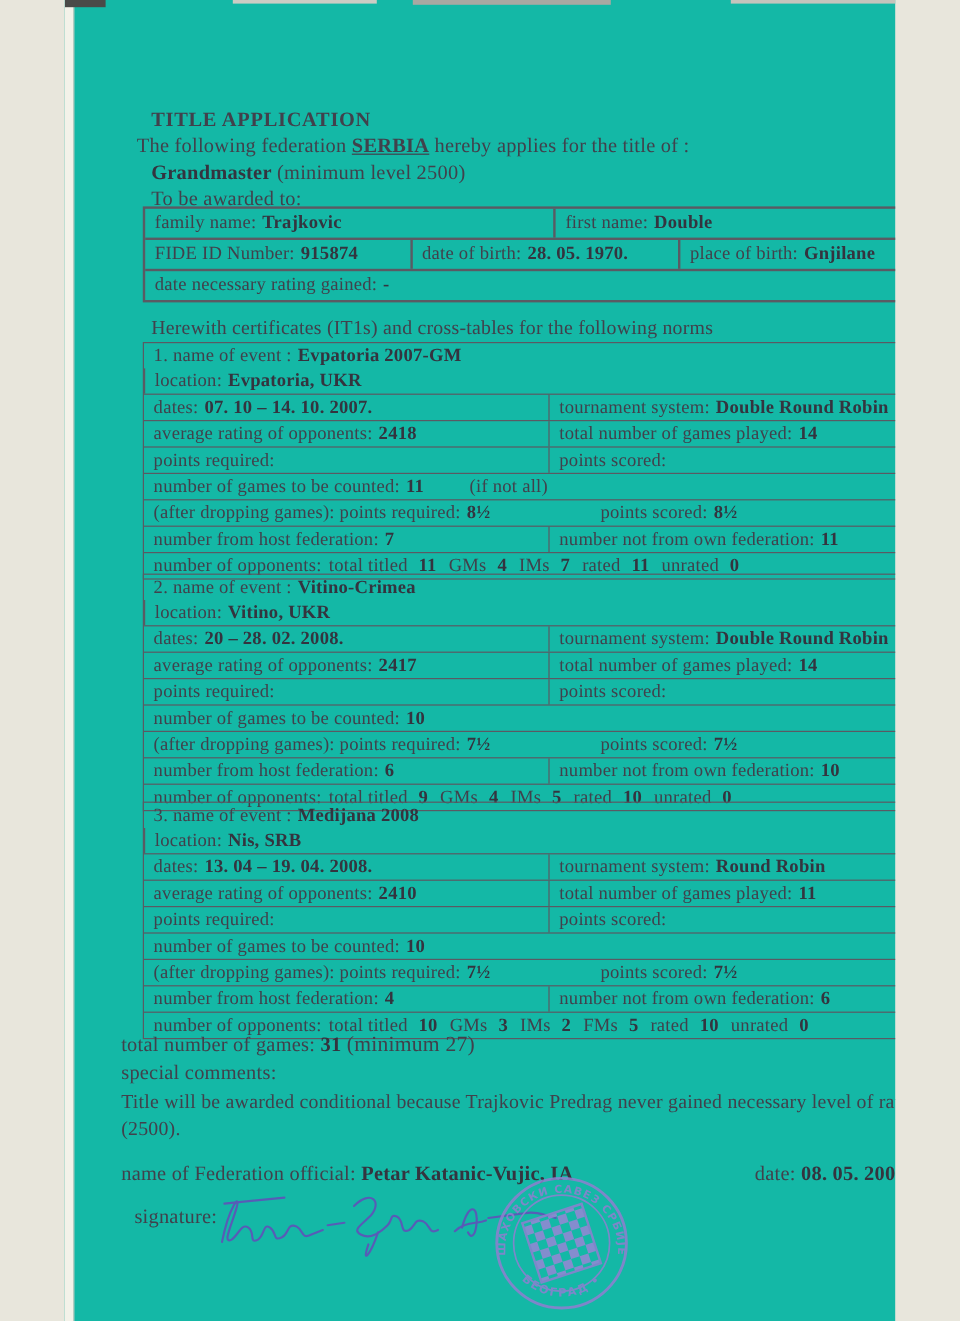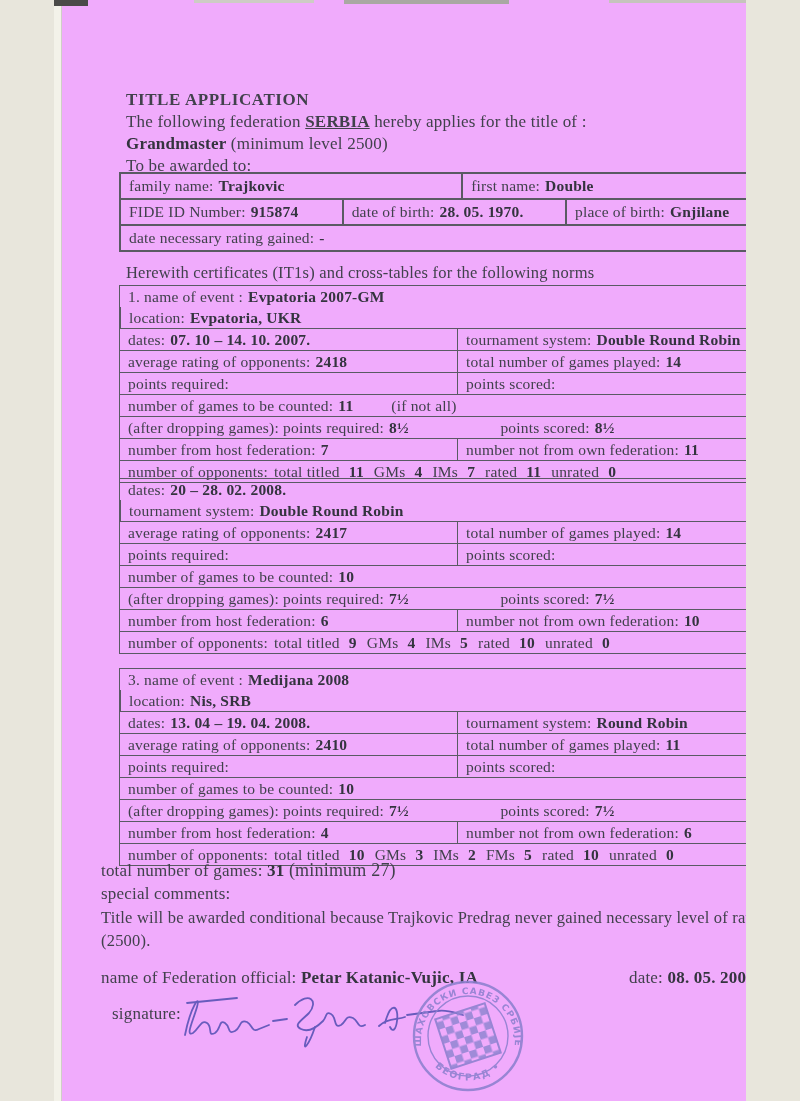--- a/index.html
+++ b/index.html
@@ -1,18 +1,18 @@
 <!DOCTYPE html>
 <html><head>
 <meta charset="utf-8">
 <style>
   html,body{margin:0;padding:0;background:#e8e6dc;}
   .page{
     position:relative; width:692px; height:1101px; margin:0 auto;
-    background:#f0abfc;
+    background:#14b8a6;
     font-family:"Liberation Serif","DejaVu Serif",serif;
     color:#41414c; overflow:hidden;
     letter-spacing:.2px;
   }
   
   .edge-left-strip{position:absolute;left:0;top:0;width:7px;height:1101px;background:#f3f2e9;}
   .edge-left-line{position:absolute;left:7px;top:0;width:1px;height:1101px;background:#cfcec6;}
   .edge-top-mark{position:absolute;left:0;top:0;width:34px;height:6px;background:#4a4a48;}
   .dash{position:absolute;top:0;height:3px;background:#b3b2ac;}
   .d1{left:140px;width:120px;background:#cdccc4;}
@@ -65,21 +65,21 @@
   <div class="edge-left-strip"></div>
   <div class="edge-left-line"></div>
   <div class="edge-top-mark"></div>
   <div class="dash d1"></div>
   <div class="dash d2"></div>
   <div class="dash d3"></div>
   <div class="dash d4"></div>
 
   <div class="abs hline" style="left:72px;top:89px;font-weight:bold;letter-spacing:.6px;">TITLE APPLICATION</div>
   <div class="abs hline" style="left:698px;top:89px;font-weight:bold;">IT2</div>
-  <div class="abs hline" style="left:72px;top:111px;">
+  <div class="abs hline" style="left:60px;top:111px;">
     <span>The following federation </span><span class="fed">SERBIA</span><span> hereby applies for the title of :</span>
   </div>
   <div class="abs hline" style="left:72px;top:133px;">
     <b>Grandmaster</b><span> (minimum level 2500)</span>
   </div>
   <div class="abs hline" style="left:72px;top:155px;">To be awarded to:</div>
 
   <div class="tbl" style="top:172px;">
     <div class="trow">
       <div class="tcell w50">
@@ -162,20 +162,29 @@
       </div>
     </div>
     <div class="nrow">
       <div class="ncell grow">
         <span>number of opponents:</span><span class="pairs"><span>total titled </span><b>11</b><span>GMs </span><b>4</b><span>IMs </span><b>7</b><span>rated </span><b>11</b><span>unrated </span><b>0</b></span>
       </div>
     </div>
   </div>
 
   <div class="ntbl" style="top:478px;">
+    <div class="nrow">
+      <div class="ncell w627">
+        <span>2.</span>
+        <span>name of event :</span><b>Vitino-Crimea</b>
+      </div>
+      <div class="ncell grow">
+        <span>location:</span><b>Vitino, UKR</b>
+      </div>
+    </div>
     <div class="nrow">
       <div class="ncell w495">
         <span>dates:</span><b>20 – 28. 02. 2008.</b>
       </div>
       <div class="ncell grow">
         <span>tournament system:</span><b>Double Round Robin</b>
       </div>
     </div>
     <div class="nrow">
       <div class="ncell w495">

